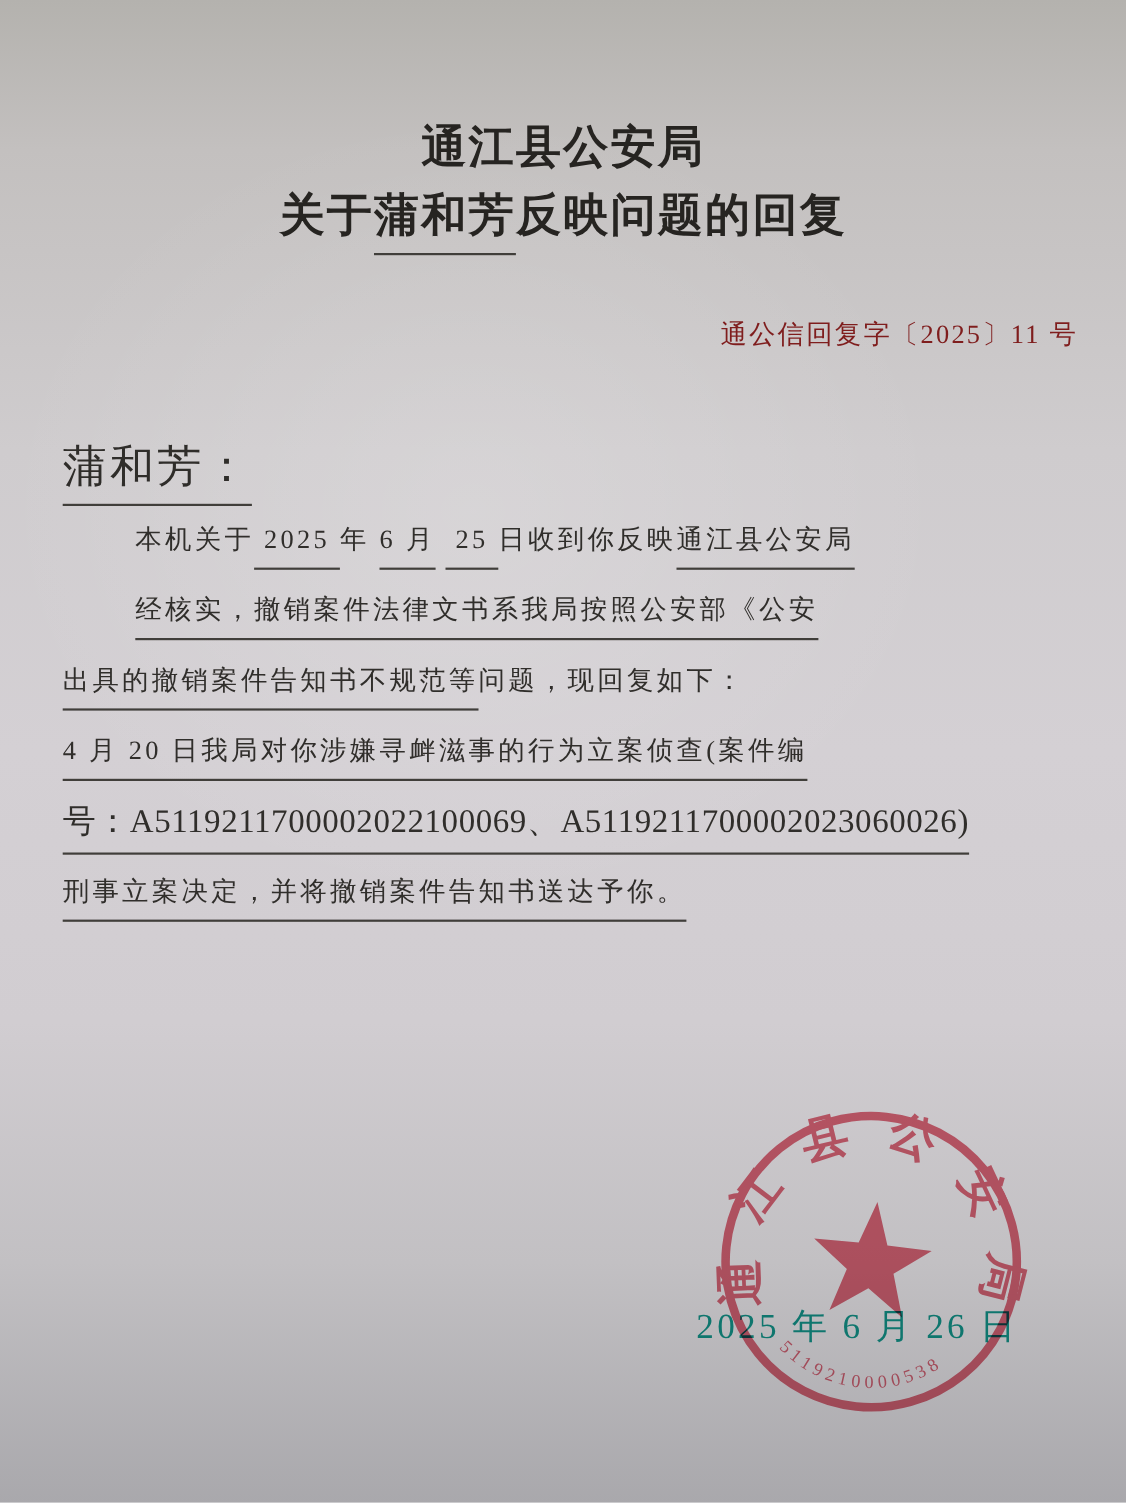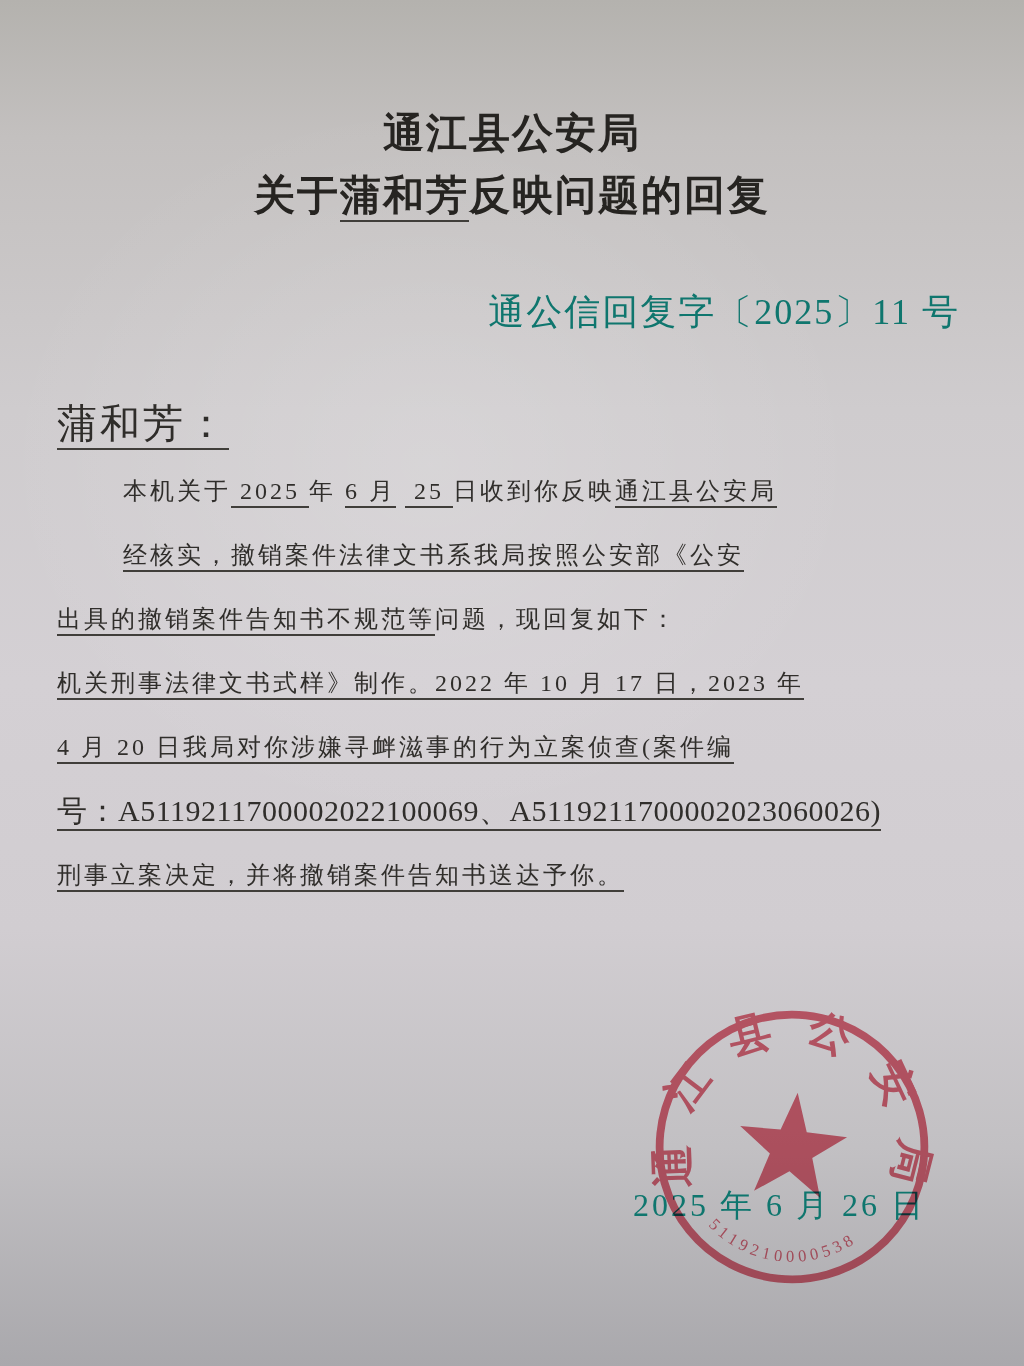--- a/index.html
+++ b/index.html
@@ -13,32 +13,32 @@
       #b4b2ae 0%, #c3c0bf 10%, #cfccce 30%,
       #d4d0d4 50%, #d1cdd1 68%, #c2c0c3 84%, #a9a8ac 100%);
   }
   .sheen {
     position: absolute; inset: 0; pointer-events: none;
     background: radial-gradient(ellipse 620px 520px at 42% 34%, rgba(255,255,255,0.16), rgba(255,255,255,0) 70%);
   }
   .title-block { position: absolute; top: 102px; left: 0; width: 1024px; text-align: center; }
   .title-line { font-size: 41px; font-weight: bold; letter-spacing: 2px; line-height: 62px; color: #262421; white-space: pre; }
   .doc-number {
-    position: absolute; top: 288px; right: 64px;
-    font-size: 36px; letter-spacing: 2px; white-space: pre; color: #0f766e;
+    position: absolute; top: 288px; right: 44px;
+    font-size: 24px; letter-spacing: 2px; white-space: pre; color: #7f1d1d;
   }
   .salutation {
     position: absolute; top: 396px; left: 57px;
     font-size: 40px; letter-spacing: 3px; white-space: pre;
   }
   .body-text { position: absolute; top: 459px; left: 57px; width: 920px; }
   .line { font-size: 24px; line-height: 64px; letter-spacing: 3px; white-space: pre; color: #302e2b; }
   .line.indent { text-indent: 66px; }
   .line.tight { font-size: 30px; letter-spacing: 0.5px; }
-  .u { border-bottom: 2px solid #403e3a; padding-bottom: 2px; }
+  .u { border-bottom: 2px solid #403e3a; padding-bottom: 12px; }
   .date-line {
     position: absolute; top: 1152px; left: 633px;
     font-size: 32px; letter-spacing: 3px; white-space: pre; color: #0f766e; margin-top: 32px;
   }
   .seal {
     position: absolute; left: 646px; top: 1001px;
     width: 292px; height: 292px;
     transform: rotate(6deg);
     mix-blend-mode: multiply;
     opacity: 0.88;
@@ -59,21 +59,20 @@
 </div>
 
 <div class="doc-number">通公信回复字〔2025〕11 号</div>
 
 <div class="salutation"><span class="u">蒲和芳：</span></div>
 
 <div class="body-text">
     <div class="line indent"><span class="">本机关于</span><span class="u"> 2025 </span><span class="">年 </span><span class="u">6 月</span><span class=""> </span><span class="u"> 25 </span><span class="">日收到你反映</span><span class="u">通江县公安局</span></div>
     <div class="line indent"><span class="u">经核实，撤销案件法律文书系我局按照公安部《公安</span></div>
     <div class="line"><span class="u">出具的撤销案件告知书不规范等</span><span class="">问题，现回复如下：</span></div>
-    <div class="line"><span class="u">机关刑事法律文书式样》制作。2022 年 10 月 17 日，2023 年</span></div>
     <div class="line"><span class="u">4 月 20 日我局对你涉嫌寻衅滋事的行为立案侦查(案件编</span></div>
     <div class="line tight"><span class="u">号：A5119211700002022100069、A5119211700002023060026)</span></div>
     <div class="line"><span class="u">刑事立案决定，并将撤销案件告知书送达予你。</span></div>
   </div>
 
 <div class="date-line">2025 年 6 月 26 日</div>
 
 <svg class="seal" viewBox="0 0 300 300" xmlns="http://www.w3.org/2000/svg">
   <defs>
     <path id="arcTop" d="M 50,191 A 108,108 0 1 1 250,191" fill="none"></path>

